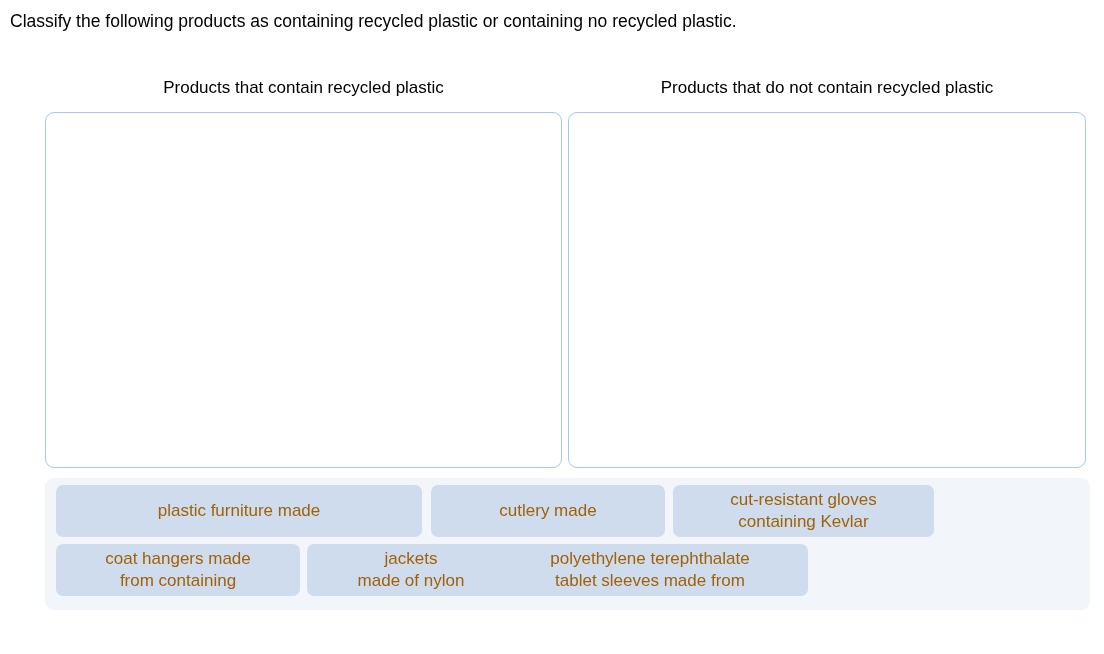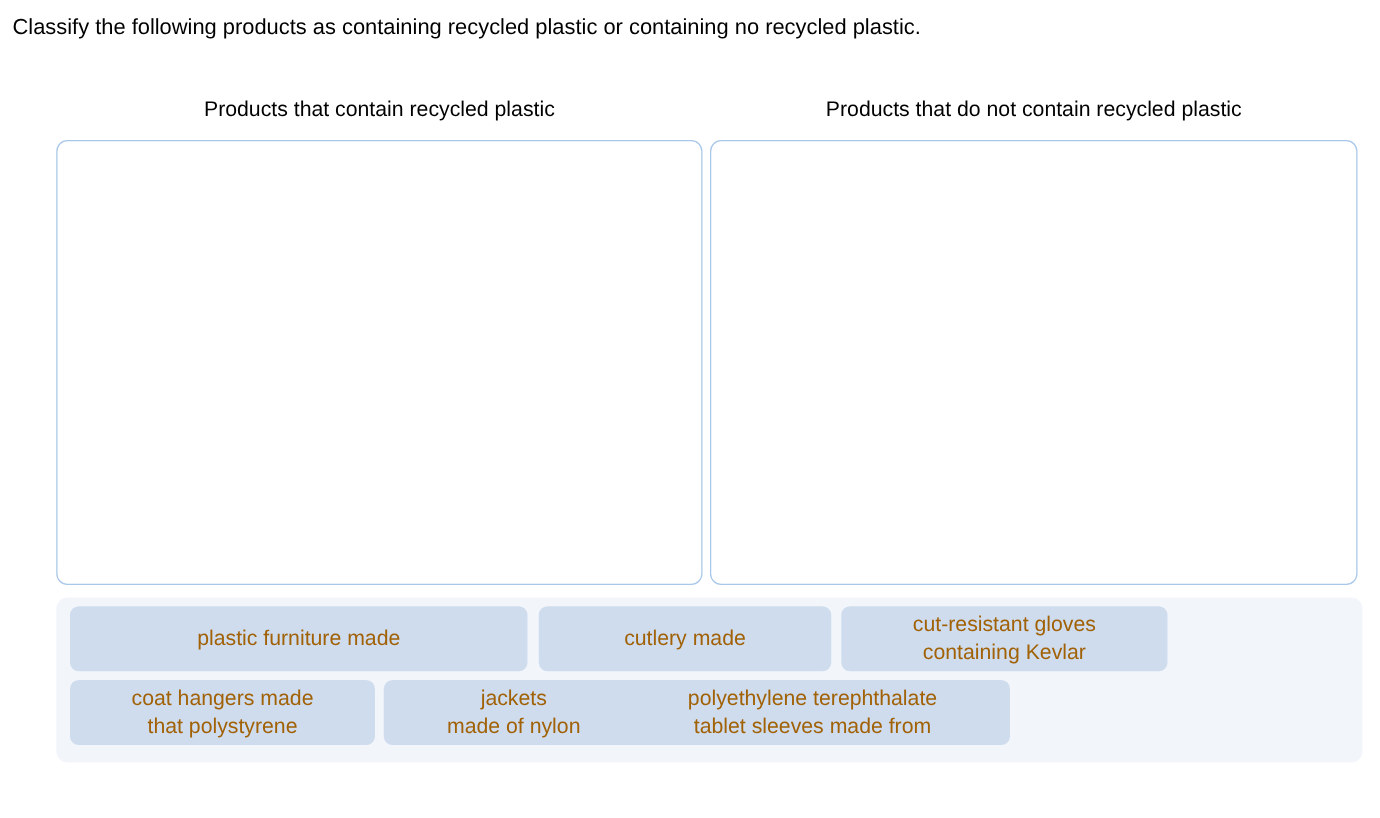--- a/index.html
+++ b/index.html
@@ -115,21 +115,21 @@
         <div class="chip-line">cutlery made</div>
       </div>
       <div class="chip" style="left: 628px; width: 261px;">
         <div class="chip-line">cut-resistant gloves</div>
         <div class="chip-line">containing Kevlar</div>
       </div>
     </div>
   <div class="chip-row" id="chip-row-1">
       <div class="chip" style="left: 11px; width: 244px;">
         <div class="chip-line">coat hangers made</div>
-        <div class="chip-line">that polystyrene</div>
+        <div class="chip-line">from containing</div>
       </div>
       <div class="chip" style="left: 262px; width: 208px;">
         <div class="chip-line">jackets</div>
         <div class="chip-line">made of nylon</div>
       </div>
       <div class="chip" style="left: 447px; width: 316px;">
         <div class="chip-line">polyethylene terephthalate</div>
         <div class="chip-line">tablet sleeves made from</div>
       </div>
     </div>

